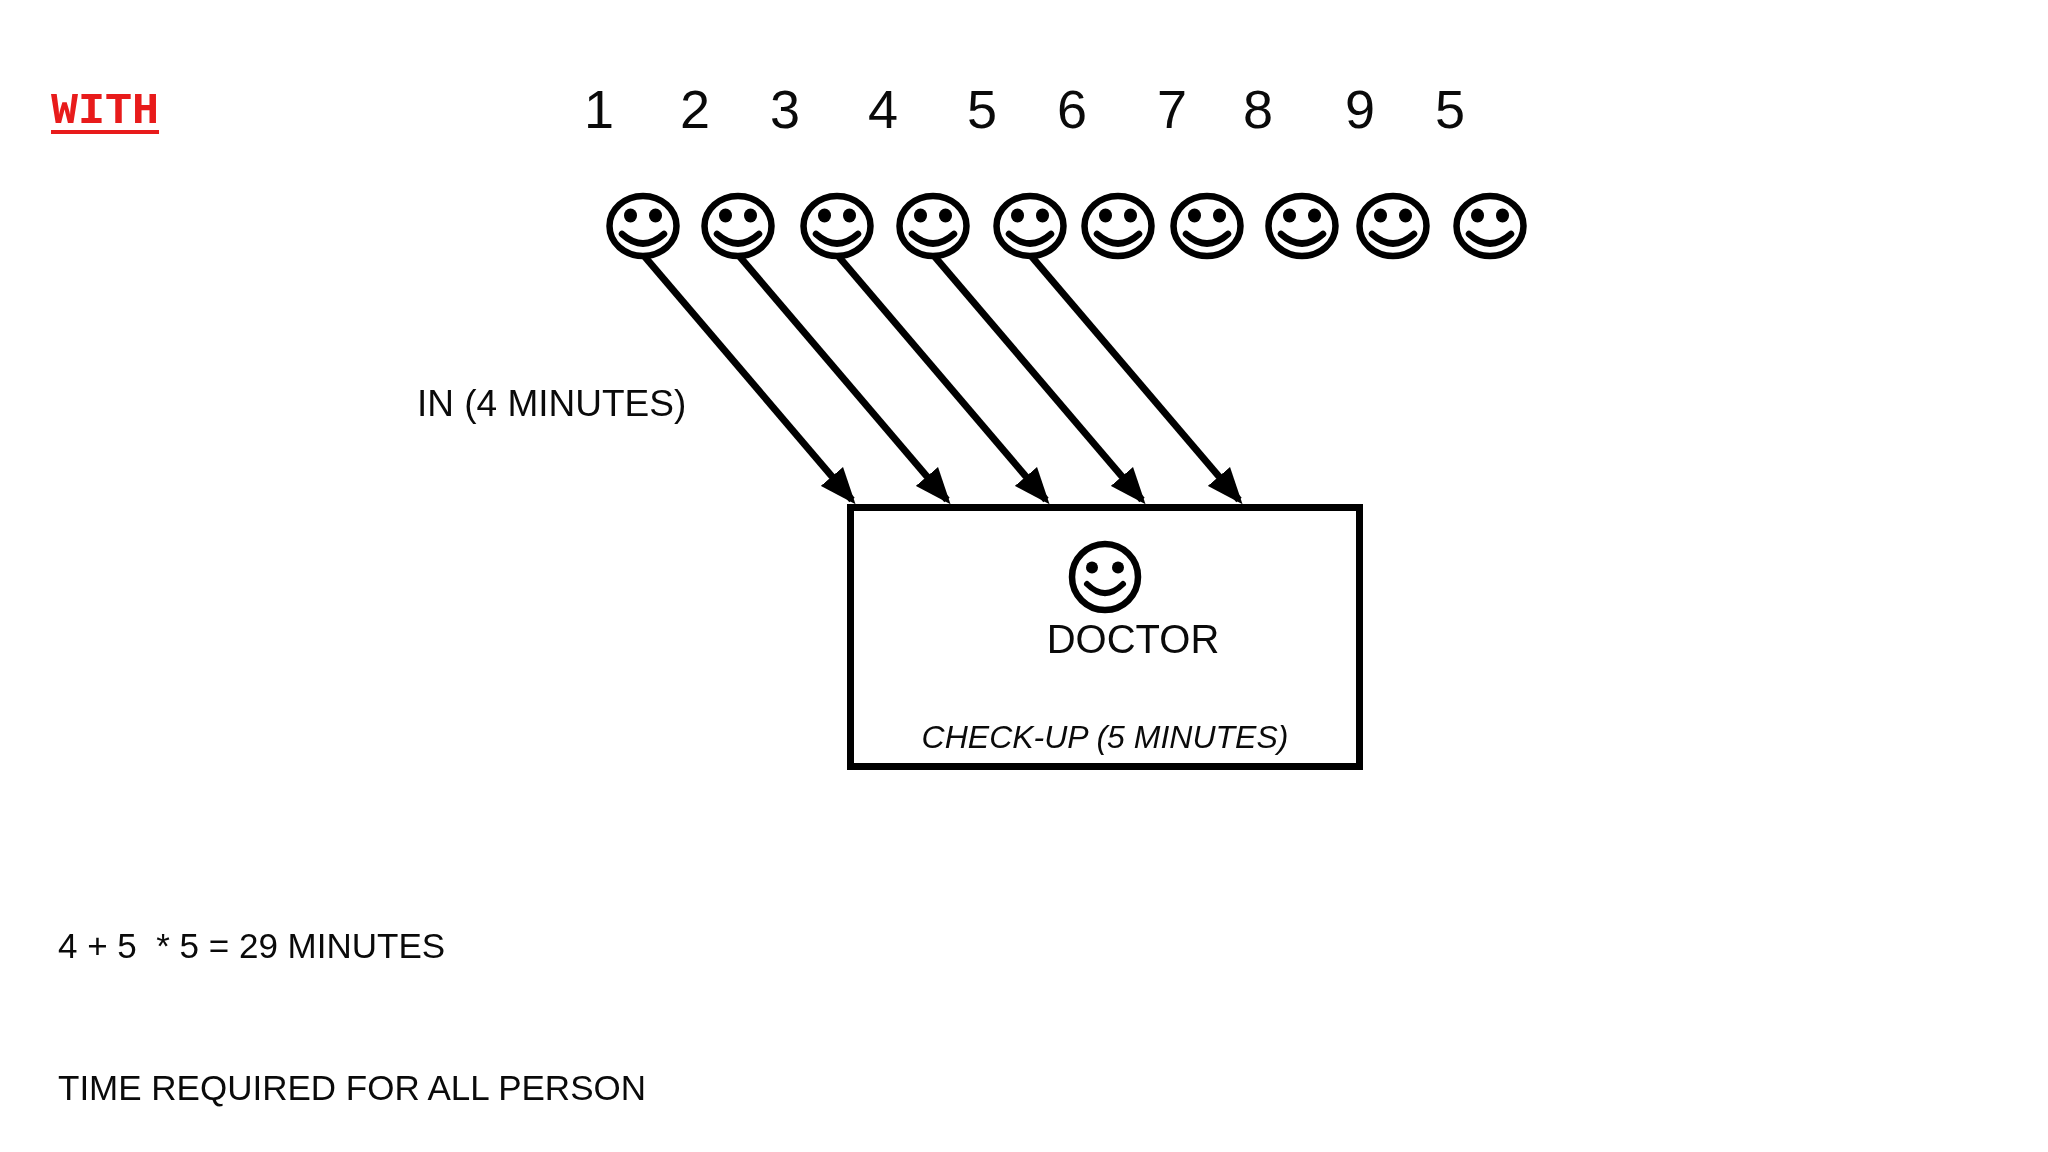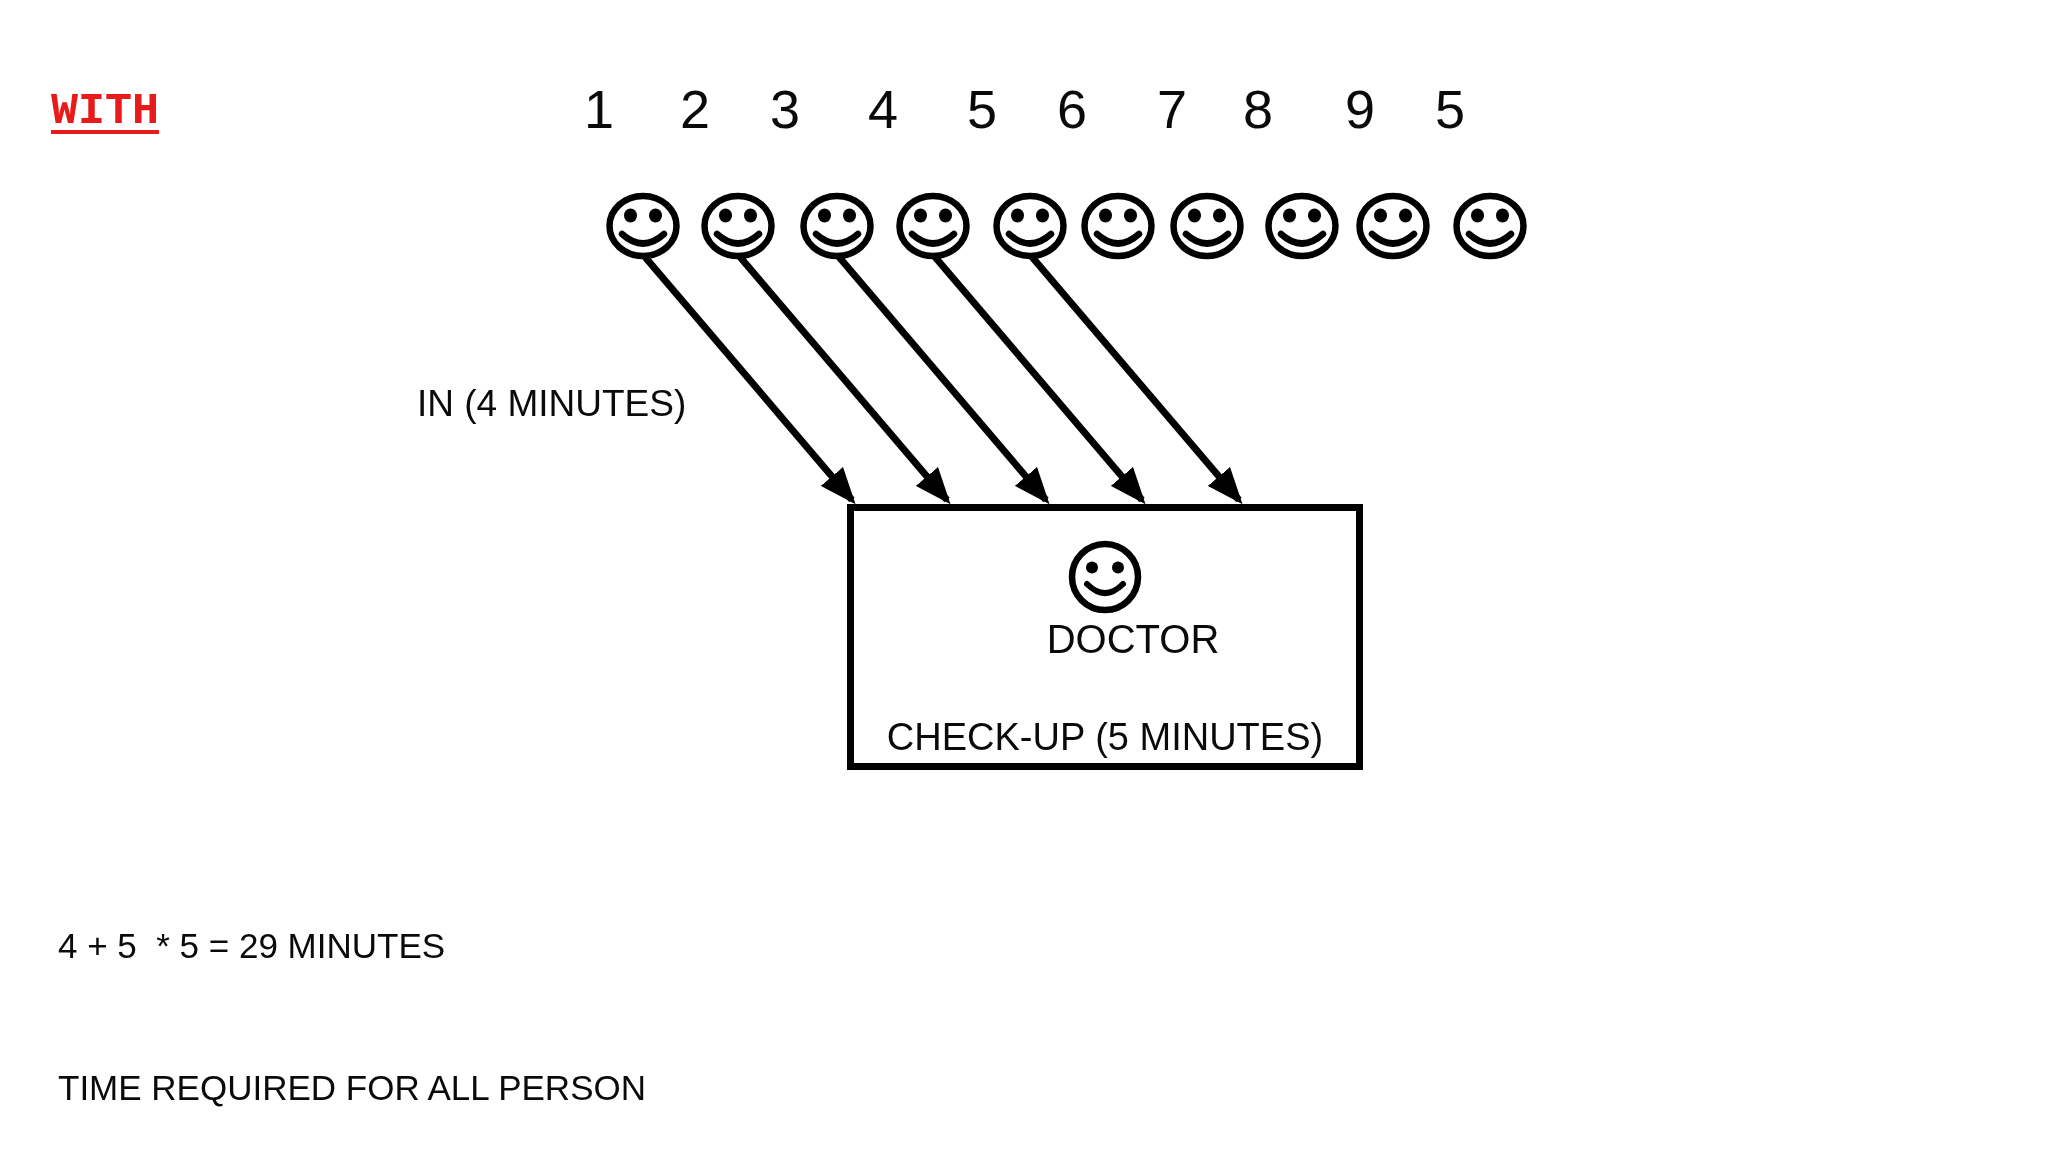--- a/index.html
+++ b/index.html
@@ -25,21 +25,21 @@
   .arrows-svg{position:absolute;left:0;top:0;width:2048px;height:1152px;pointer-events:none;}
   
   .in-label{position:absolute;left:417px;top:384px;font-size:37px;line-height:40px;white-space:pre;text-align:center;}
   
   .doctor-box{
     position:absolute;left:847px;top:504px;width:516px;height:266px;
     border:7px solid #000;box-sizing:border-box;background:#ffffff;
   }
   .doctor-box .doc-face{position:absolute;left:50%;top:28px;transform:translateX(-50%);width:76px;height:76px;}
   .doctor-box .doc-name{position:absolute;left:50%;top:105px;transform:translateX(-50%);font-size:40px;line-height:46px;white-space:pre;margin-left:28px;}
-  .doctor-box .doc-caption{position:absolute;left:50%;top:203px;transform:translateX(-50%);font-size:38px;line-height:46px;white-space:pre;}
+  .doctor-box .doc-caption{position:absolute;left:50%;top:203px;transform:translateX(-50%);font-size:32px;line-height:46px;white-space:pre;font-style:italic;}
   
   .calc{position:absolute;left:58px;font-size:35px;line-height:44px;white-space:pre;}
   .calc-five{top:836px;}
   .calc-all{top:978px;}
   .red{color:#e81b1b;}
 </style>
 </head>
 <body>
 
 <div class="canvas">

